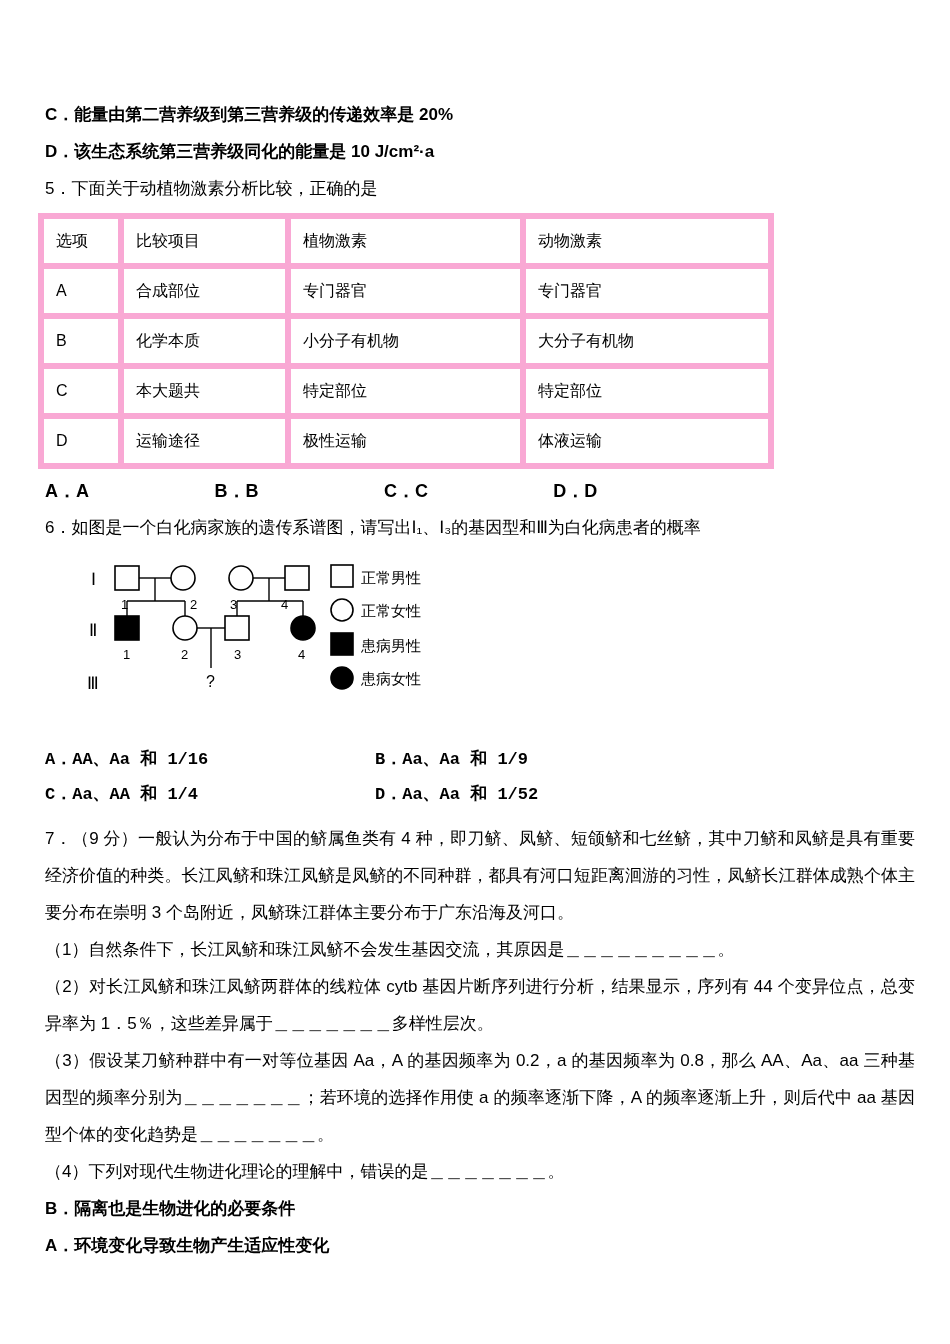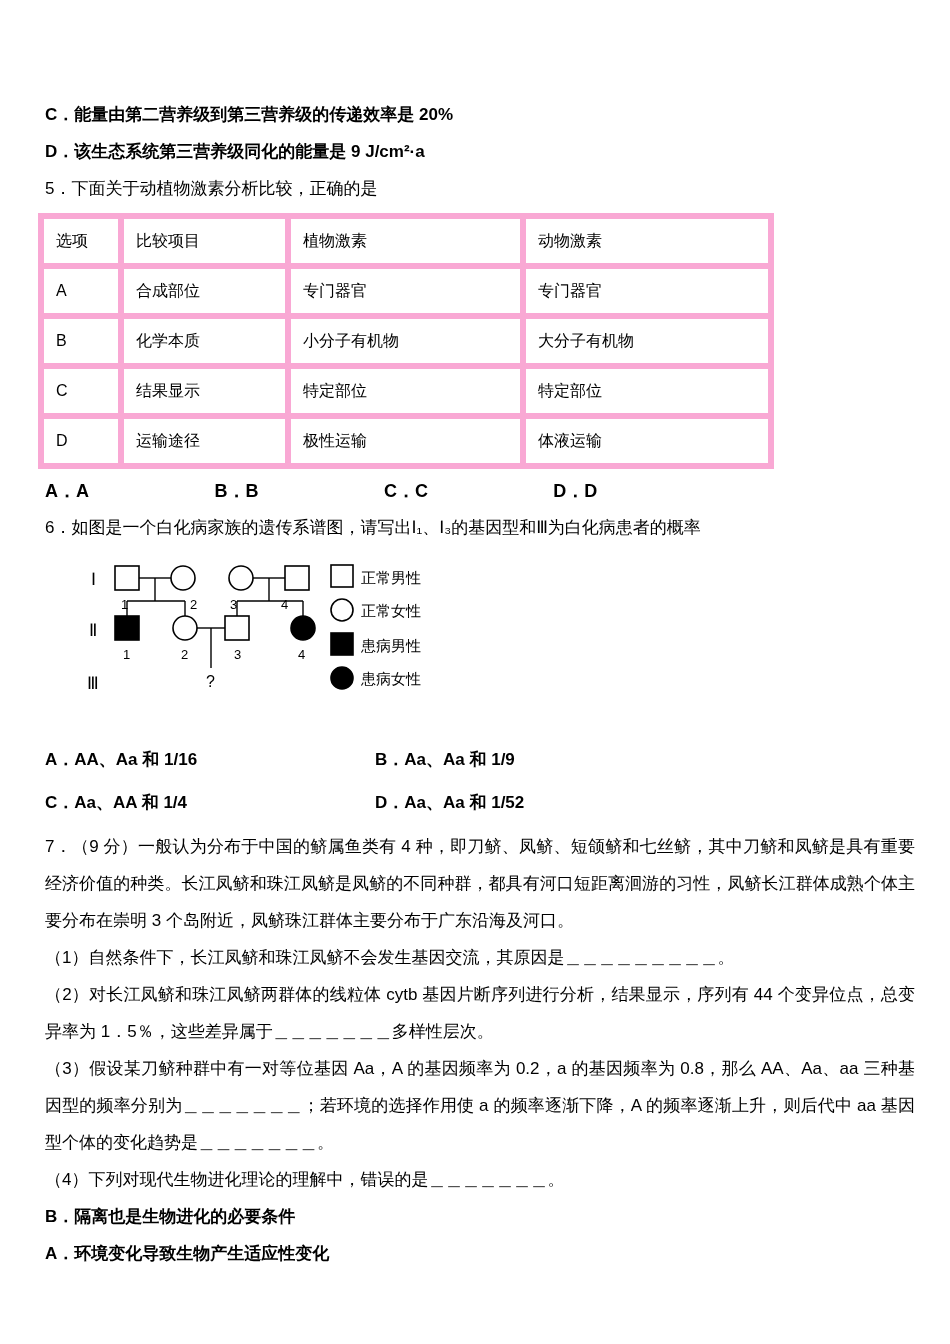--- a/index.html
+++ b/index.html
@@ -58,38 +58,39 @@
     fill: #000;
   }
   .sym  { fill: #ffffff; stroke: #000000; stroke-width: 1.6; }
   .symf { fill: #000000; stroke: #000000; stroke-width: 1.6; }
   .pl   { stroke: #000000; stroke-width: 1.4; }
 
   
   .choices-grid {
     display: grid;
     grid-template-columns: 330px 330px;
-    row-gap: 8px;
+    row-gap: 0;
     margin-bottom: 8px;
+    font-family: Liberation Mono, monospace;
   }
   .choices-grid span {
     font-size: 17px;
     line-height: 35px;
     font-weight: bold;
   }
 
   .q7block p { margin: 0; }
 </style>
 </head>
 <body>
 
 <div class="page">
 
   <p class="ln b">C．能量由第二营养级到第三营养级的传递效率是 20%</p>
-  <p class="ln b">D．该生态系统第三营养级同化的能量是 9 J/cm²·a</p>
+  <p class="ln b">D．该生态系统第三营养级同化的能量是 10 J/cm²·a</p>
 
   <p class="ln">5．下面关于动植物激素分析比较，正确的是</p>
 
   <table class="q5">
     <colgroup>
       <col style="width:80px">
         <col style="width:167px">
         <col style="width:235px">
         <col style="width:248px">
     </colgroup>
@@ -107,21 +108,21 @@
       <td>专门器官</td>
     </tr>
     <tr>
       <td>B</td>
       <td>化学本质</td>
       <td>小分子有机物</td>
       <td>大分子有机物</td>
     </tr>
     <tr>
       <td>C</td>
-      <td>结果显示</td>
+      <td>本大题共</td>
       <td>特定部位</td>
       <td>特定部位</td>
     </tr>
     <tr>
       <td>D</td>
       <td>运输途径</td>
       <td>极性运输</td>
       <td>体液运输</td>
     </tr>
   </tbody>

